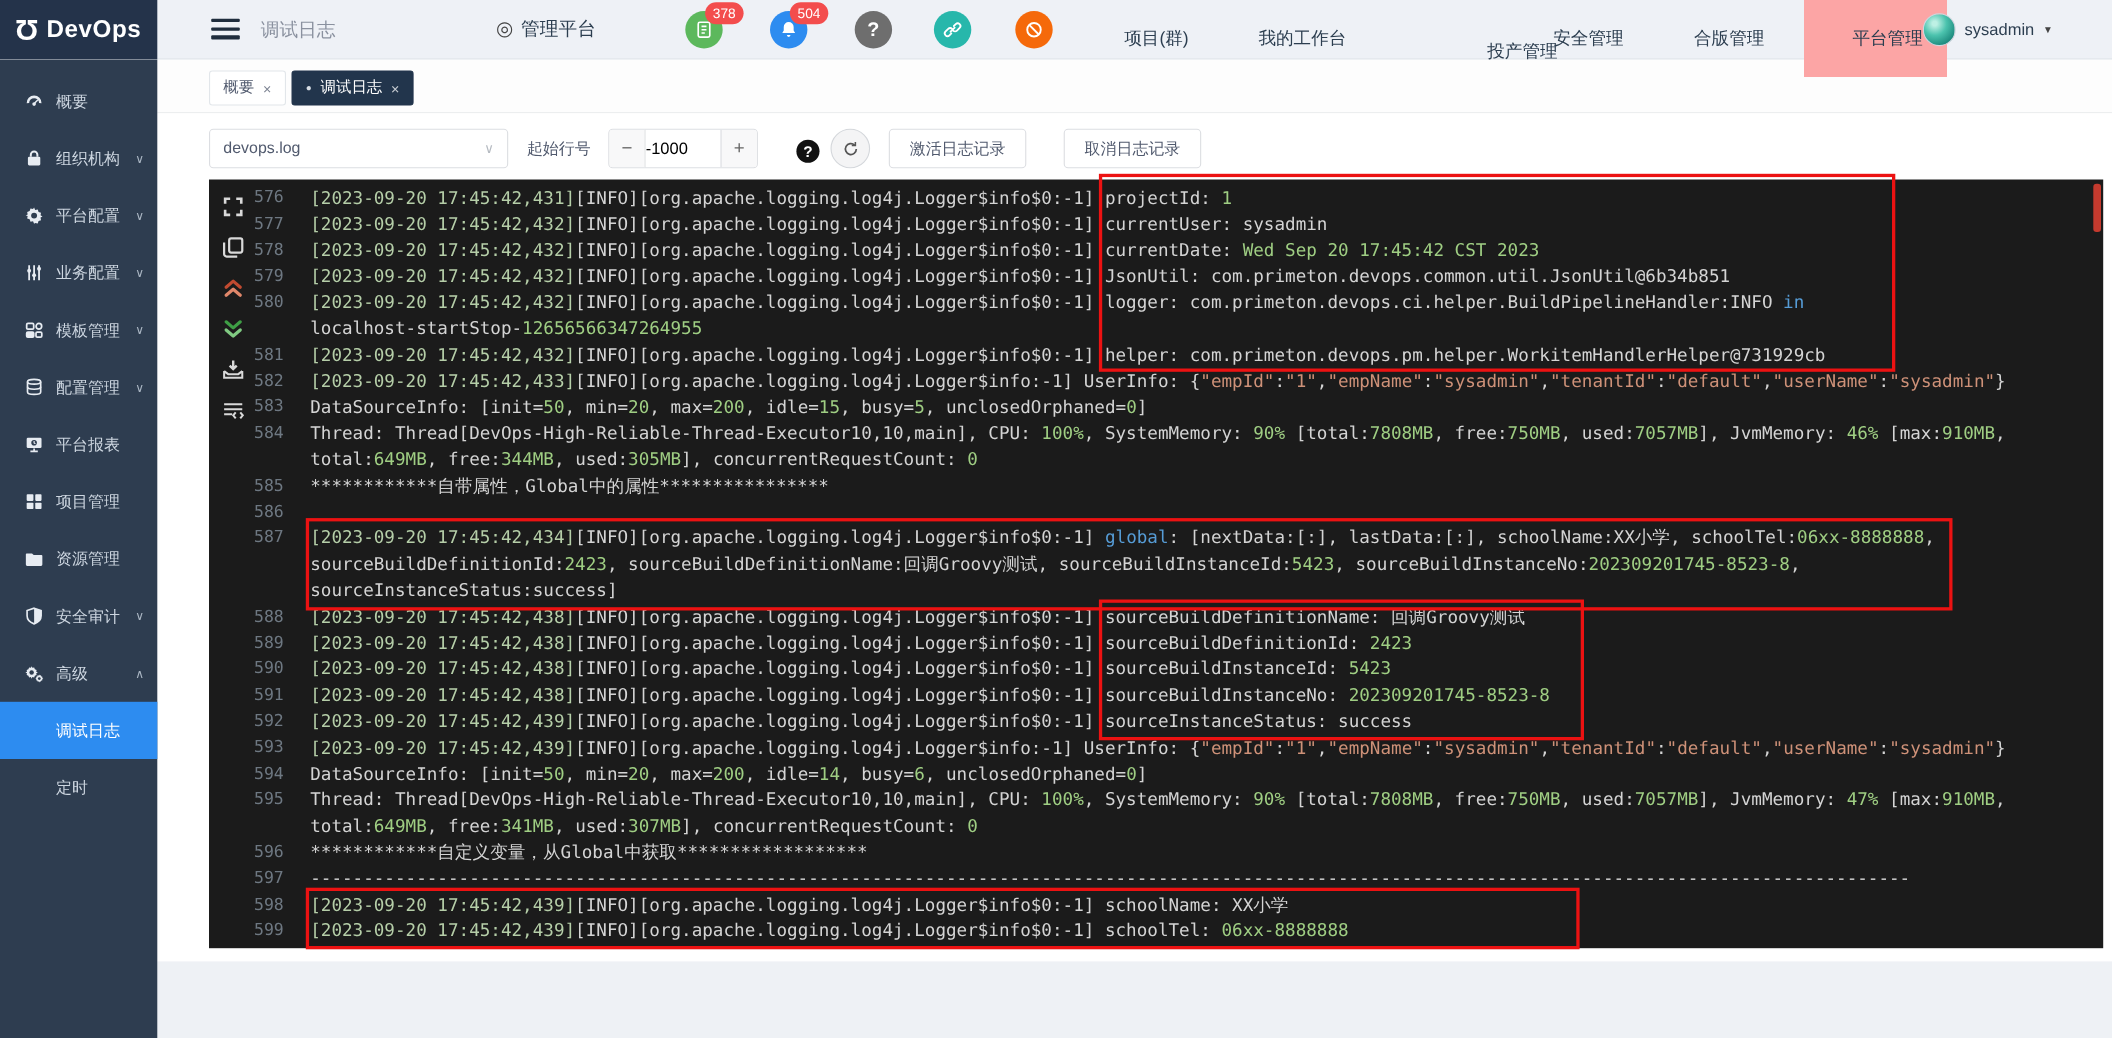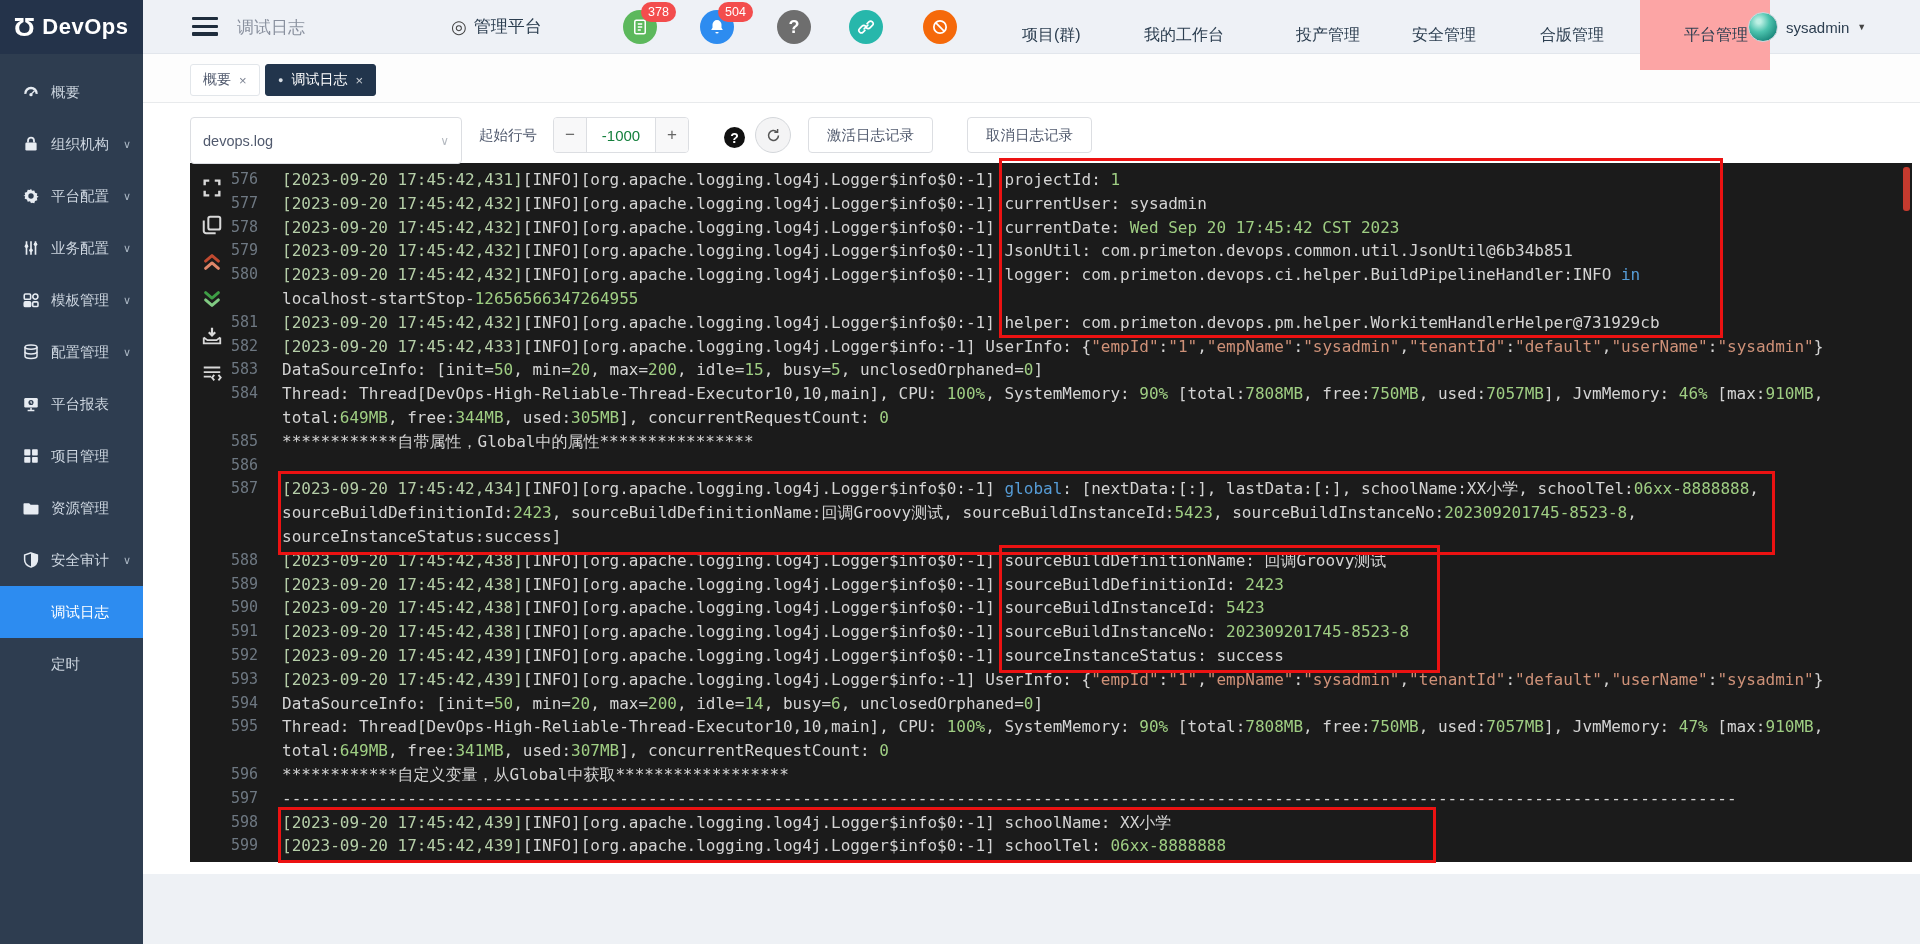--- a/index.html
+++ b/index.html
@@ -40,28 +40,28 @@
   
   .tabstrip { position:absolute; left:143px; top:54px; right:0; height:49px; background:#fdfdfd; border-bottom:1px solid #e8eaec; z-index:3; }
   .tab { position:absolute; top:10px; height:32px; display:flex; align-items:center; gap:8px; padding:0 12px; font-size:14px; border-radius:3px; cursor:pointer; }
   .tab.plain { left:47px; background:#fff; border:1px solid #e2e6ea; color:#515a6e; }
   .tab.activetab { left:122px; background:#22354c; color:#fff; border:1px solid #22354c; }
   .tab .dot { font-size:9px; color:#d8dee5; }
   .tab .x { font-size:13px; color:inherit; opacity:0.75; cursor:pointer; }
 
   
   .toolbar { position:absolute; left:143px; top:103px; right:0; height:60px; background:#fff; z-index:3; }
-  .tb-select { position:absolute; left:47px; top:14px; width:272px; height:47px; background:#fff; border:1px solid #dcdee2; border-radius:4px; display:flex; align-items:center; justify-content:space-between; padding:0 12px; font-size:14.5px; color:#515a6e; cursor:pointer; }
+  .tb-select { position:absolute; left:47px; top:14px; width:272px; height:36px; background:#fff; border:1px solid #dcdee2; border-radius:4px; display:flex; align-items:center; justify-content:space-between; padding:0 12px; font-size:14.5px; color:#515a6e; cursor:pointer; }
   .tb-select .sel-chev { color:#b5bac1; font-size:12px; }
   .tb-label { position:absolute; left:336px; top:23px; font-size:14.5px; color:#515a6e; }
   .stepper { position:absolute; left:410px; top:14px; height:36px; display:flex; border:1px solid #dcdee2; border-radius:4px; overflow:hidden; }
   .stepper .st-btn { width:33px; background:#f8f8f9; color:#666; display:flex; align-items:center; justify-content:center; font-size:17px; cursor:pointer; }
   .stepper .st-minus { border-right:1px solid #dcdee2; }
   .stepper .st-plus { border-left:1px solid #dcdee2; }
-  .stepper input { width:68px; border:none; outline:none; text-align:center; font-size:15px; color:#15803d; }
+  .stepper input { width:68px; border:none; outline:none; text-align:left; font-size:15px; color:#000000; }
   .help-dot { position:absolute; left:581px; top:24px; width:21px; height:21px; background:#111; color:#fff; border-radius:50%; font-size:14px; font-weight:bold; display:flex; align-items:center; justify-content:center; cursor:pointer; }
   .refresh-btn { position:absolute; left:612px; top:14px; width:36px; height:36px; border-radius:50%; background:#f4f4f5; border:1px solid #d4d7db; display:flex; align-items:center; justify-content:center; cursor:pointer; }
   .refresh-btn svg { width:17px; height:17px; }
   .act-btn { position:absolute; top:14px; height:36px; background:#fff; border:1px solid #dcdee2; border-radius:4px; font-size:14.5px; color:#515a6e; display:flex; align-items:center; padding:0 18px; cursor:pointer; font-family:inherit;text-align:right; }
 
   
   .logwrap { position:absolute; left:190px; top:163px; width:1722px; height:699px; background:#1b1b1b; z-index:2; }
   .log-toolstrip { position:absolute; left:6px; top:14px; width:34px; display:flex; flex-direction:column; gap:13px; align-items:center; z-index:3; }
   .ltool { width:24px; height:24px; color:#d9d9d9; cursor:pointer; }
   .ltool svg { width:22px; height:22px; display:block; }
@@ -142,21 +142,21 @@
             <svg viewBox="0 0 24 24" fill="none" stroke="#fff" stroke-width="2.3">
               <circle cx="12" cy="12" r="8.2"></circle>
               <path d="M6.2 6.2l11.6 11.6"></path>
             </svg>
           </span>
         </div>
       </div>
     <div id="top-nav">
         <div class="nav-item" style="left: 1000px;">项目(群)</div>
         <div class="nav-item" style="left: 1122px;">我的工作台</div>
-        <div class="nav-item" style="left: 1274px;">投产管理</div>
+        <div class="nav-item" style="left: 1330px; margin-top: 12px;">投产管理</div>
         <div class="nav-item" style="left: 1390px;">安全管理</div>
         <div class="nav-item" style="left: 1518px;">合版管理</div>
         <div class="nav-item active" style="left: 1640px;">平台管理</div>
       </div>
     <div class="tb-user">
       <span class="avatar"></span>
       <span class="uname">sysadmin</span>
       <span class="caret">▼</span>
     </div>
   </div>
@@ -259,20 +259,32 @@
       </div>
       <div class="sb-item">
         <span class="sb-icon">
           <svg viewBox="0 0 24 24">
             <path d="M12 2.5l8.5 2.8v6.5c0 4.8-3.7 8.2-8.5 9.7-4.8-1.5-8.5-4.9-8.5-9.7V5.3z" fill="none" stroke="currentColor" stroke-width="2"></path>
             <path d="M12 2.5l8.5 2.8v6.5c0 4.8-3.7 8.2-8.5 9.7z" fill="currentColor"></path>
           </svg>
         </span>
         <span>安全审计</span>
         <span class="chev">∨</span>
+      </div>
+      <div class="sb-item">
+        <span class="sb-icon">
+          <svg viewBox="0 0 24 24" fill="currentColor">
+            <path d="M9 3.5l.9 2 2.2-.4.8 2.1 2.1.8-.4 2.2 2 .9-2 .9.4 2.2-2.1.8-.8 2.1-2.2-.4-.9 2-.9-2-2.2.4-.8-2.1-2.1-.8.4-2.2-2-.9 2-.9-.4-2.2 2.1-.8.8-2.1 2.2.4z"></path>
+            <circle cx="9" cy="11.1" r="2.7" fill="#2e3d50"></circle>
+            <path d="M18.3 13.5l.6 1.3 1.4-.2.5 1.3 1.3.5-.2 1.4 1.3.6-1.3.6.2 1.4-1.3.5-.5 1.3-1.4-.2-.6 1.3-.6-1.3-1.4.2-.5-1.3-1.3-.5.2-1.4-1.3-.6 1.3-.6-.2-1.4 1.3-.5.5-1.3 1.4.2z"></path>
+            <circle cx="18.3" cy="18.5" r="1.7" fill="#2e3d50"></circle>
+          </svg>
+        </span>
+        <span>高级</span>
+        <span class="chev">∧</span>
       </div>
       <div class="sb-sub active">调试日志</div>
       <div class="sb-sub">定时</div>
     </div>
 
   <div class="tabstrip">
     <div class="tab plain">
       <span>概要</span>
       <span class="x">×</span>
     </div>

